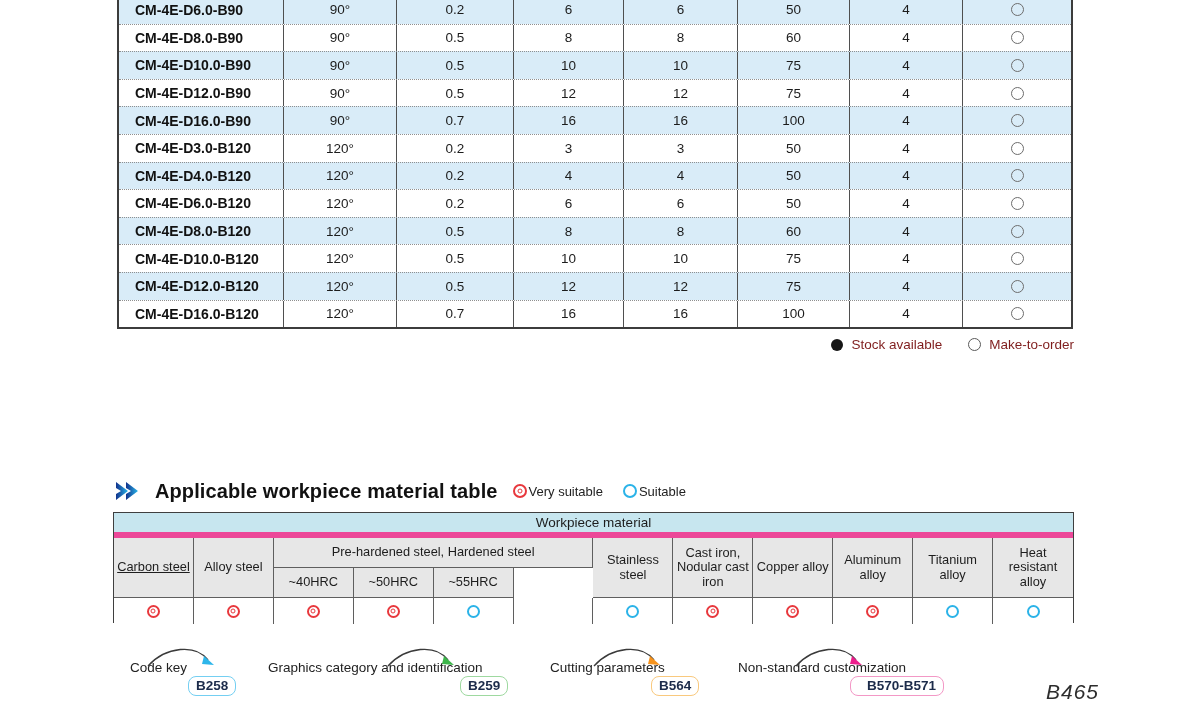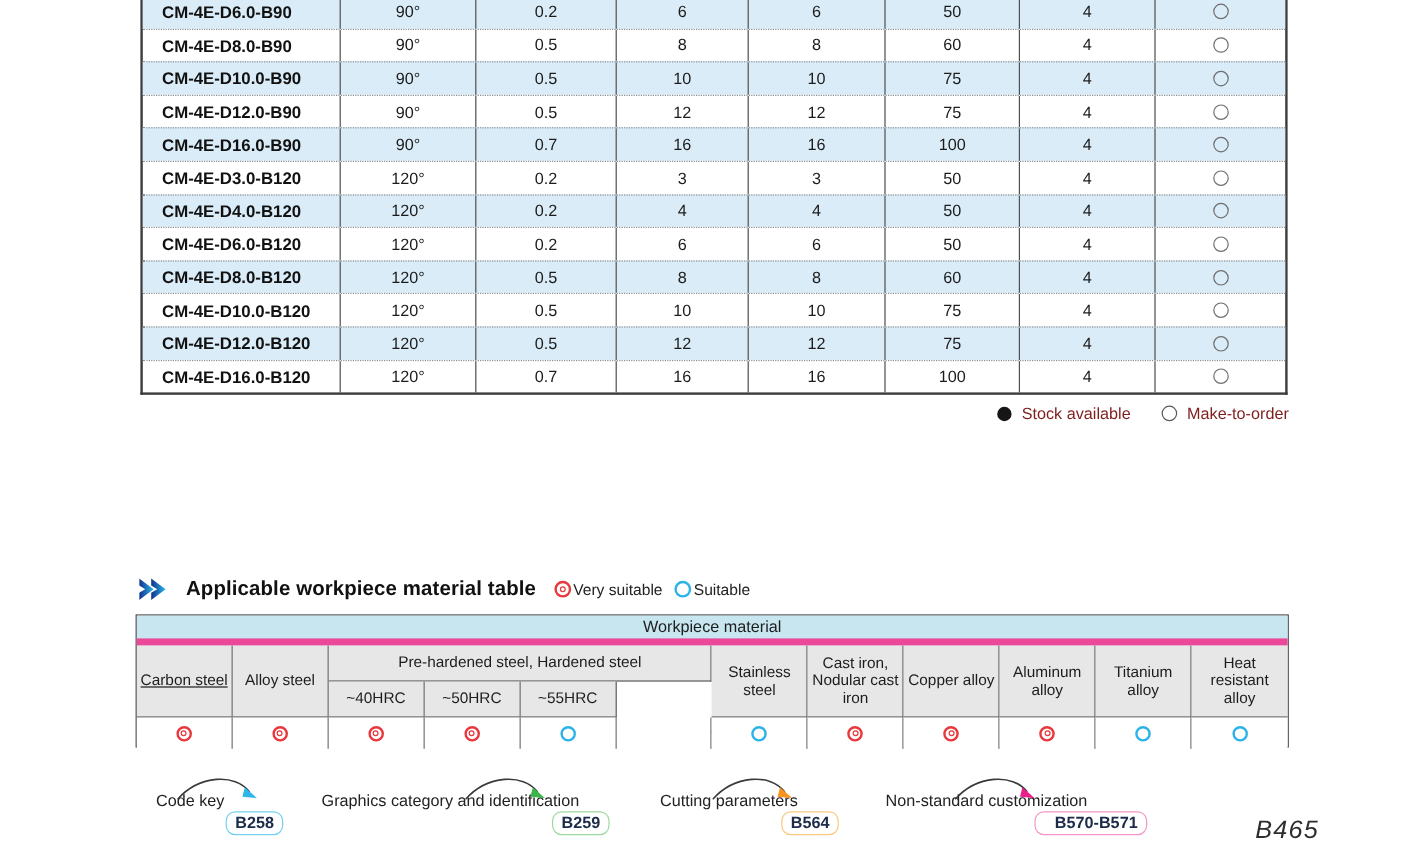--- a/index.html
+++ b/index.html
@@ -41,22 +41,22 @@
   }
   .dot-filled{display:inline-block;width:12px;height:12px;border-radius:50%;background:#161616;}
   .dot-open{display:inline-block;width:11px;height:11px;border-radius:50%;border:1.5px solid #5a5a5a;background:#fff;}
   .legend-gap{width:10px;}
 
   
   .mat-heading{
     position:absolute;left:116px;top:479px;
     display:flex;align-items:center;gap:9px;height:24px;
   }
-  .mat-title{font-size:17px;font-weight:bold;color:#111;letter-spacing:0.1px;}
-  .mat-legend{display:flex;align-items:flex-start;gap:10px;margin-left:6px;font-size:13px;color:#222;}
+  .mat-title{font-size:20px;font-weight:bold;color:#111;letter-spacing:0.1px;}
+  .mat-legend{display:flex;align-items:flex-start;gap:20px;margin-left:6px;font-size:13px;color:#222;}
   .mat-legend .item{display:flex;align-items:center;gap:2px;}
 
   .sym-very{
     position:relative;display:inline-block;width:9px;height:9px;border-radius:50%;
     border:2px solid #e8383d;box-sizing:content-box;
   }
   .sym-very::after{
     content:"";position:absolute;left:50%;top:50%;transform:translate(-50%,-50%);
     width:3px;height:3px;border-radius:50%;border:1.6px solid #e8383d;
   }
@@ -101,21 +101,21 @@
   .ref-2 .ref-arrow{left:52px;}
   .ref-3 .ref-arrow{left:66px;}
   .ref-badge{
     position:absolute;top:26px;white-space:nowrap;
     padding:1px 7px 2px 7px;border-radius:8px;border:1.6px solid #999;
     font-size:13.5px;font-weight:bold;color:#1c2b4a;background:#fff;
   }
   .ref-0 .ref-badge{left:70px;}
   .ref-1 .ref-badge{left:204px;}
   .ref-2 .ref-badge{left:113px;}
-  .ref-3 .ref-badge{left:136px;padding-left:16px;}
+  .ref-3 .ref-badge{left:124px;padding-left:16px;}
 
   
   .page-num{
     position:absolute;left:1046px;top:680px;
     font-size:21px;font-style:italic;color:#2d2d2d;letter-spacing:1px;
   }
 </style>
 </head>
 <body>
 

